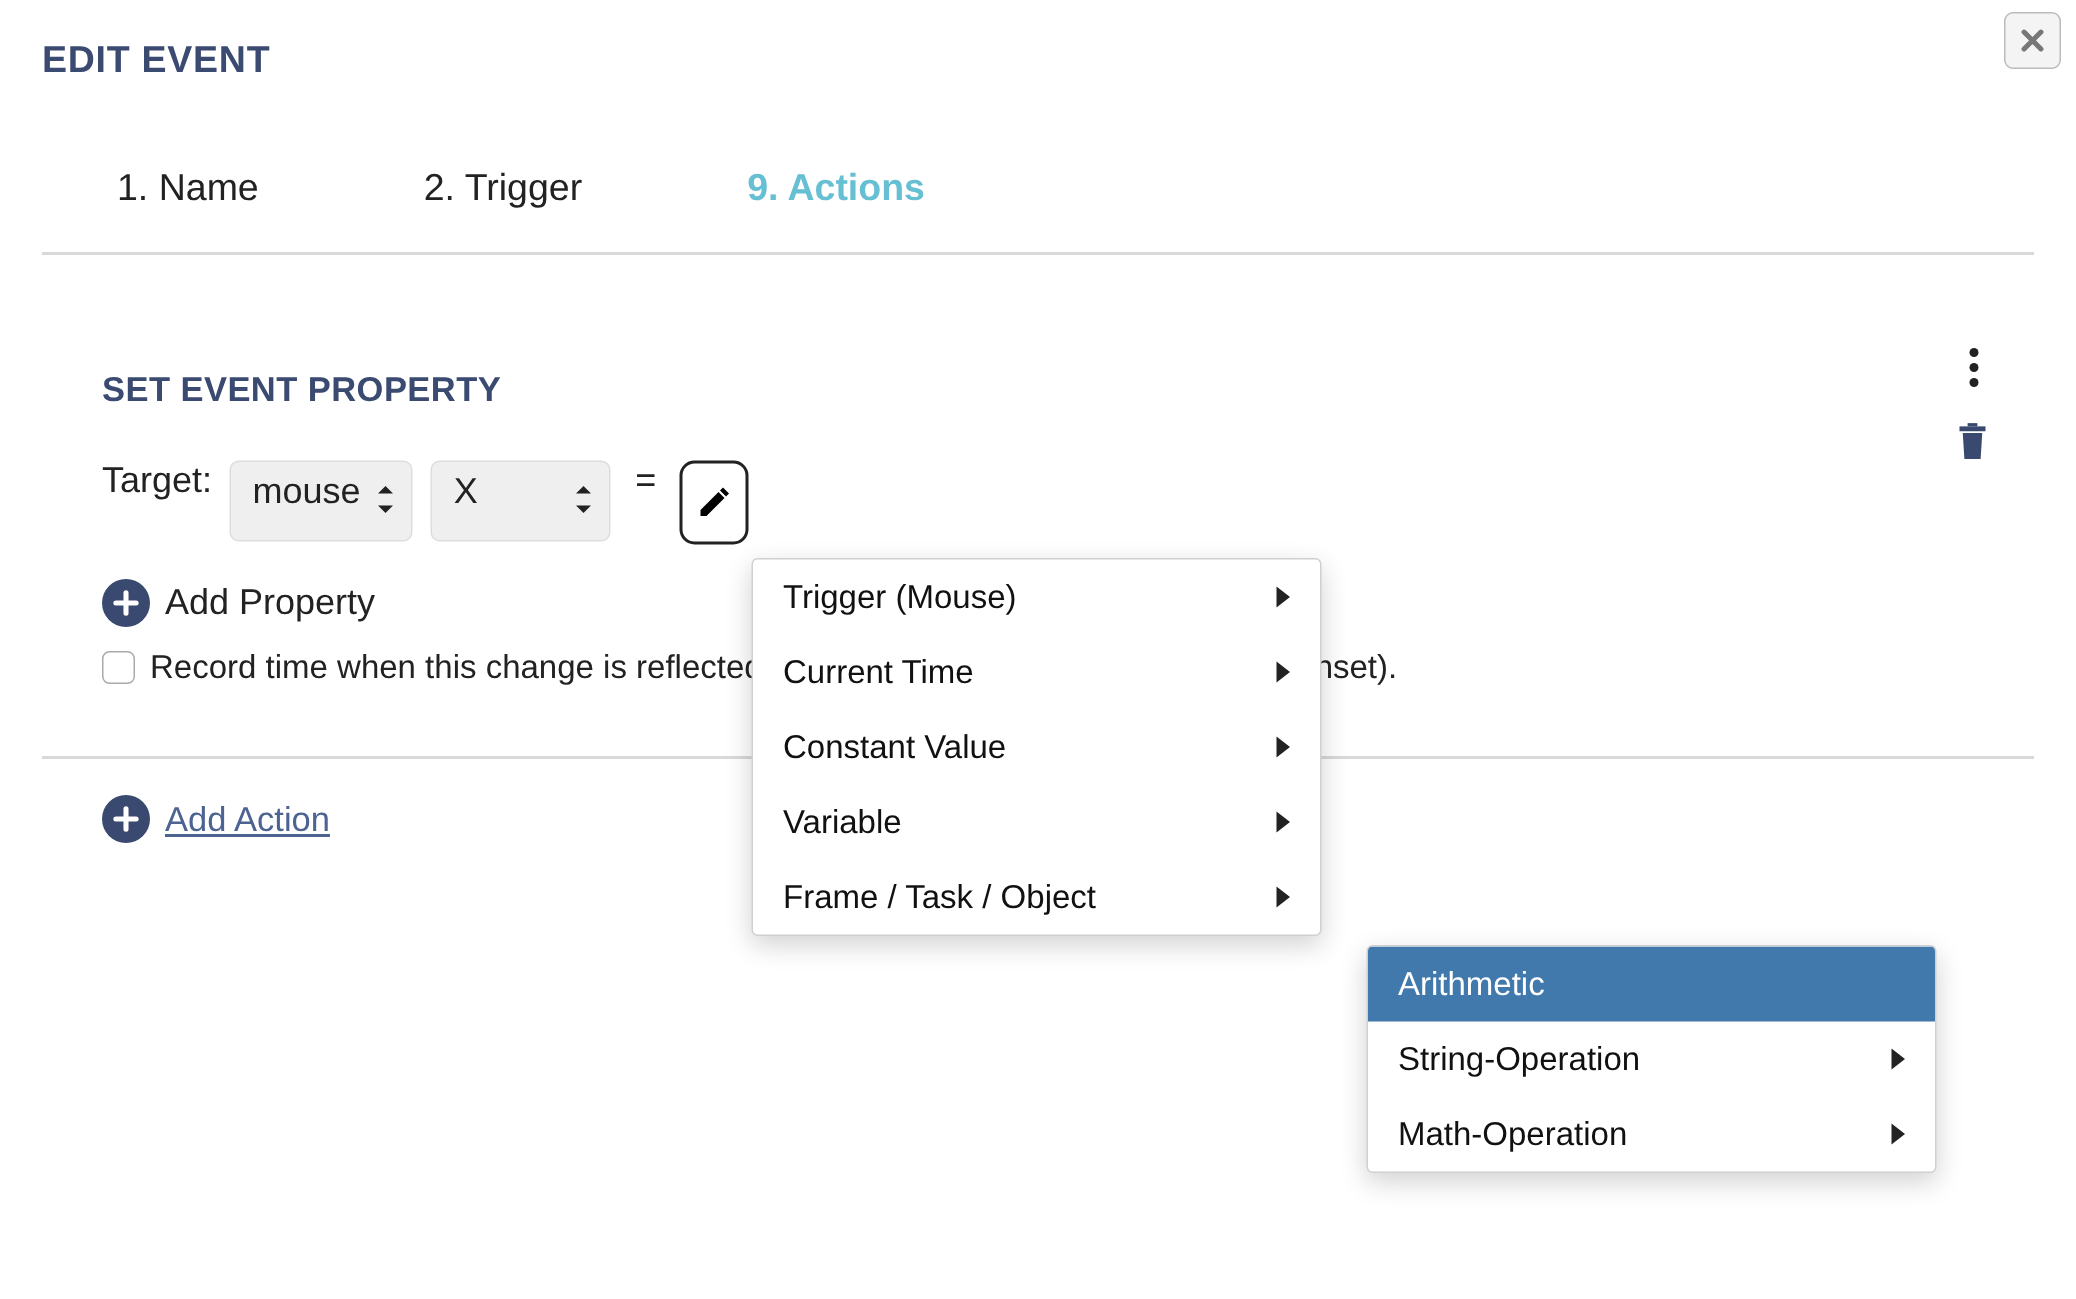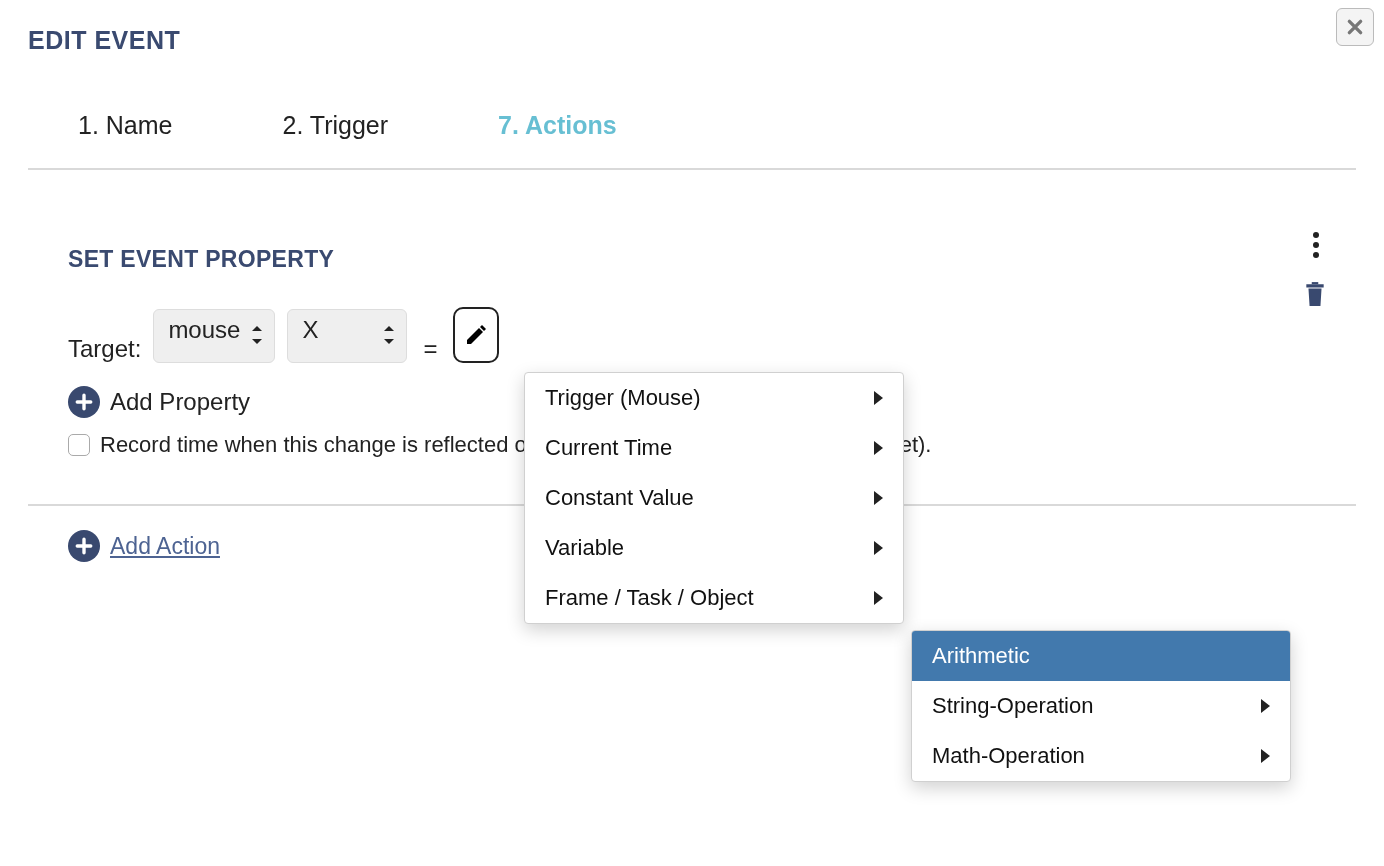--- a/index.html
+++ b/index.html
@@ -79,21 +79,21 @@
   .kebab span { width:6px; height:6px; border-radius:50%; background:#222; }
   .trash {
     position:absolute;
     top:-28px; right:28px;
     color: var(--navy);
     cursor:pointer;
   }
   .trash svg { width:26px; height:30px; }
 
   .target-line {
-    display:flex; align-items:flex-end; gap:12px;
+    display:flex; align-items:flex-start; gap:12px;
     font-size:24px;
   }
   .target-label { color:#222; }
   .pseudo-select {
     background: #efefef;
     border:1px solid #ddd;
     border-radius:6px;
     padding: 6px 34px 18px 14px;
     font-size:24px;
     position:relative;
@@ -189,40 +189,40 @@
     width:0; height:0;
     border-top:7px solid transparent;
     border-bottom:7px solid transparent;
     border-left:9px solid #222;
   }
   .menu-item.highlight {
     background: var(--highlight);
     color:#fff;
   }
   .menu-item.highlight .caret-r { border-left-color:#fff; }
-  #menu1 { left:524px; top:372px; width:380px; }
+  #menu1 { left:501px; top:372px; width:380px; }
   #menu2 { left:911px; top:630px; width:365px; }
 </style>
 </head>
 <body>
 
 <div class="canvas">
 
   <div class="modal-title">EDIT EVENT</div>
 
   <div class="close-btn">
     <svg viewBox="0 0 16 16" fill="none" stroke="currentColor" stroke-width="3" stroke-linecap="round">
         <path d="M3 3 L13 13 M13 3 L3 13"></path>
       </svg>
   </div>
 
   <div class="steps">
     <div class="step">1. Name</div>
     <div class="step">2. Trigger</div>
-    <div class="step active">7. Actions</div>
+    <div class="step active">9. Actions</div>
   </div>
 
   <div class="section-title">SET EVENT PROPERTY</div>
 
   <div class="action-row">
     <div class="kebab">
       <span></span>
         <span></span>
         <span></span>
     </div>

